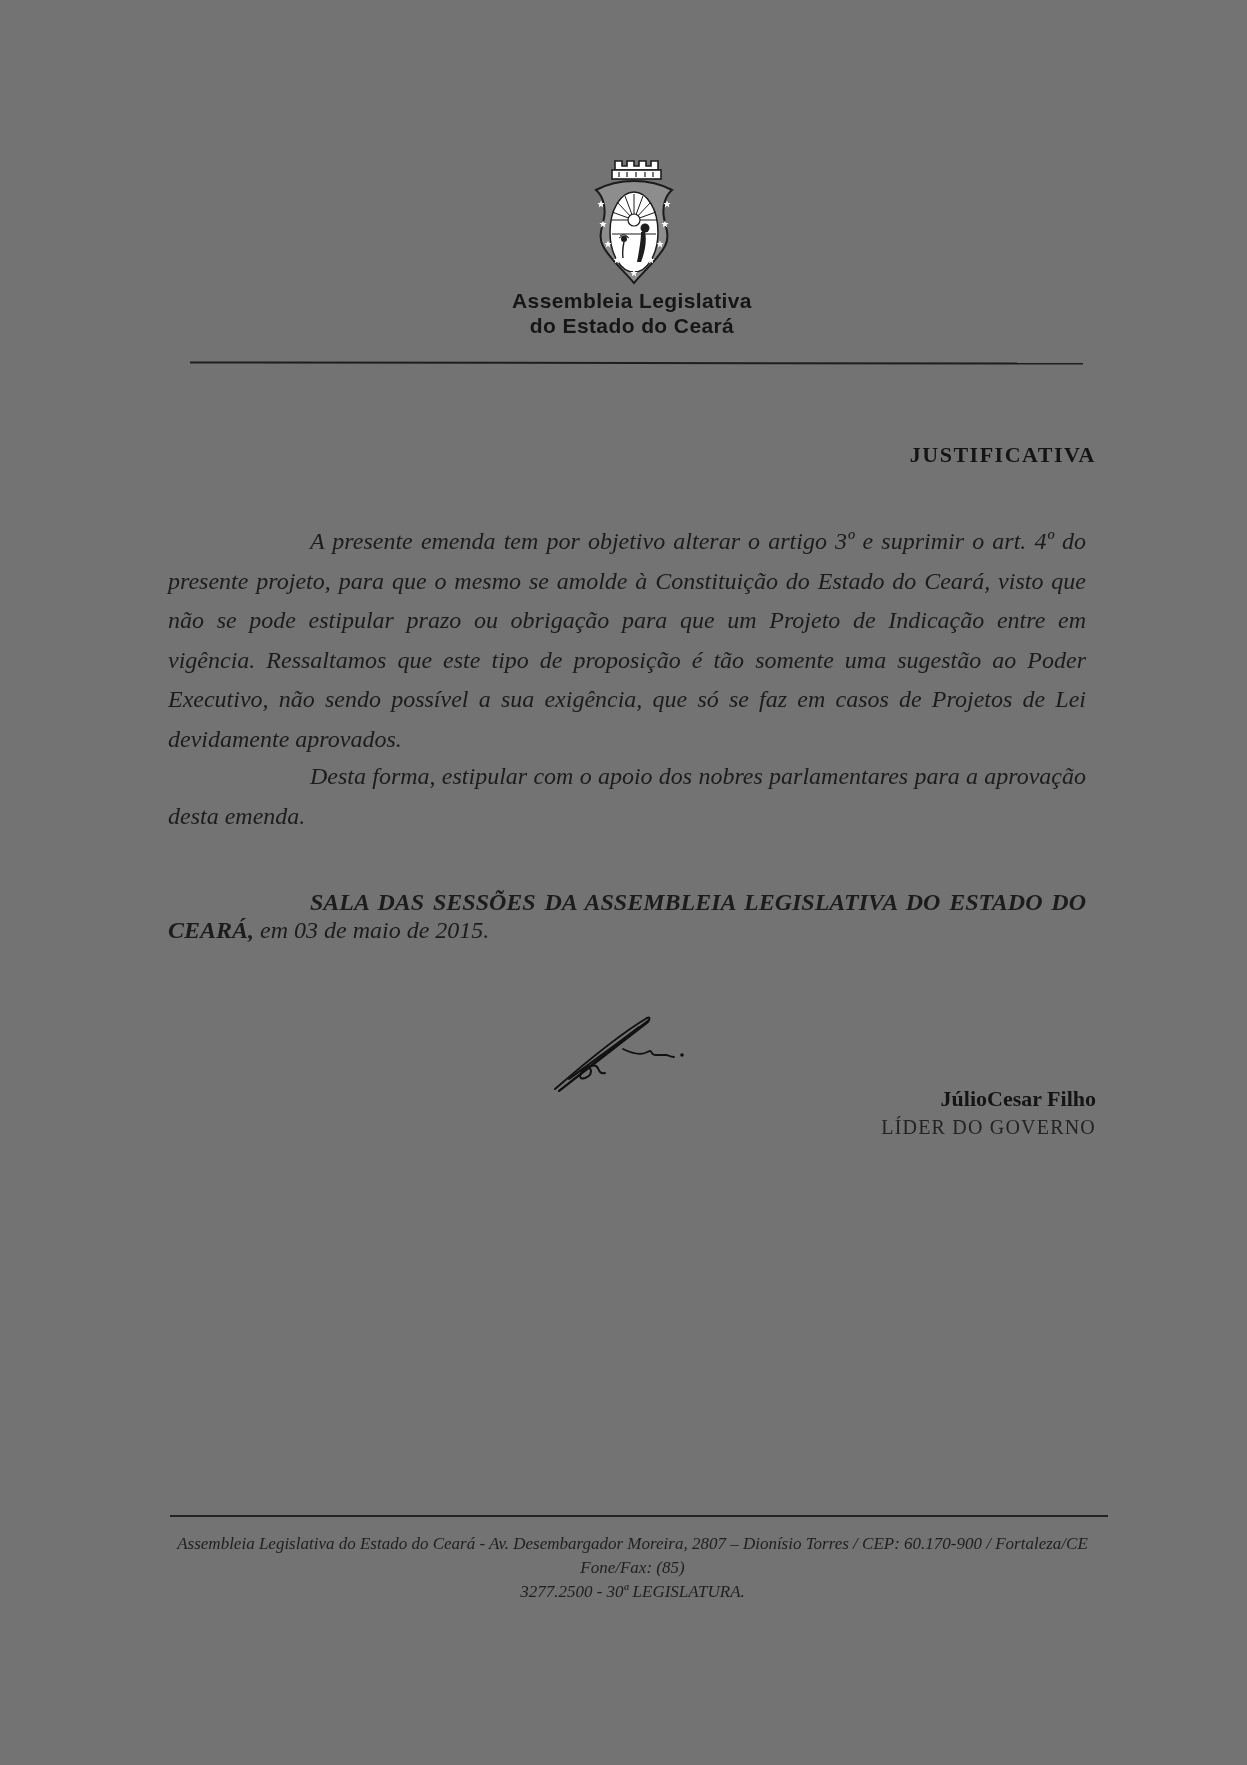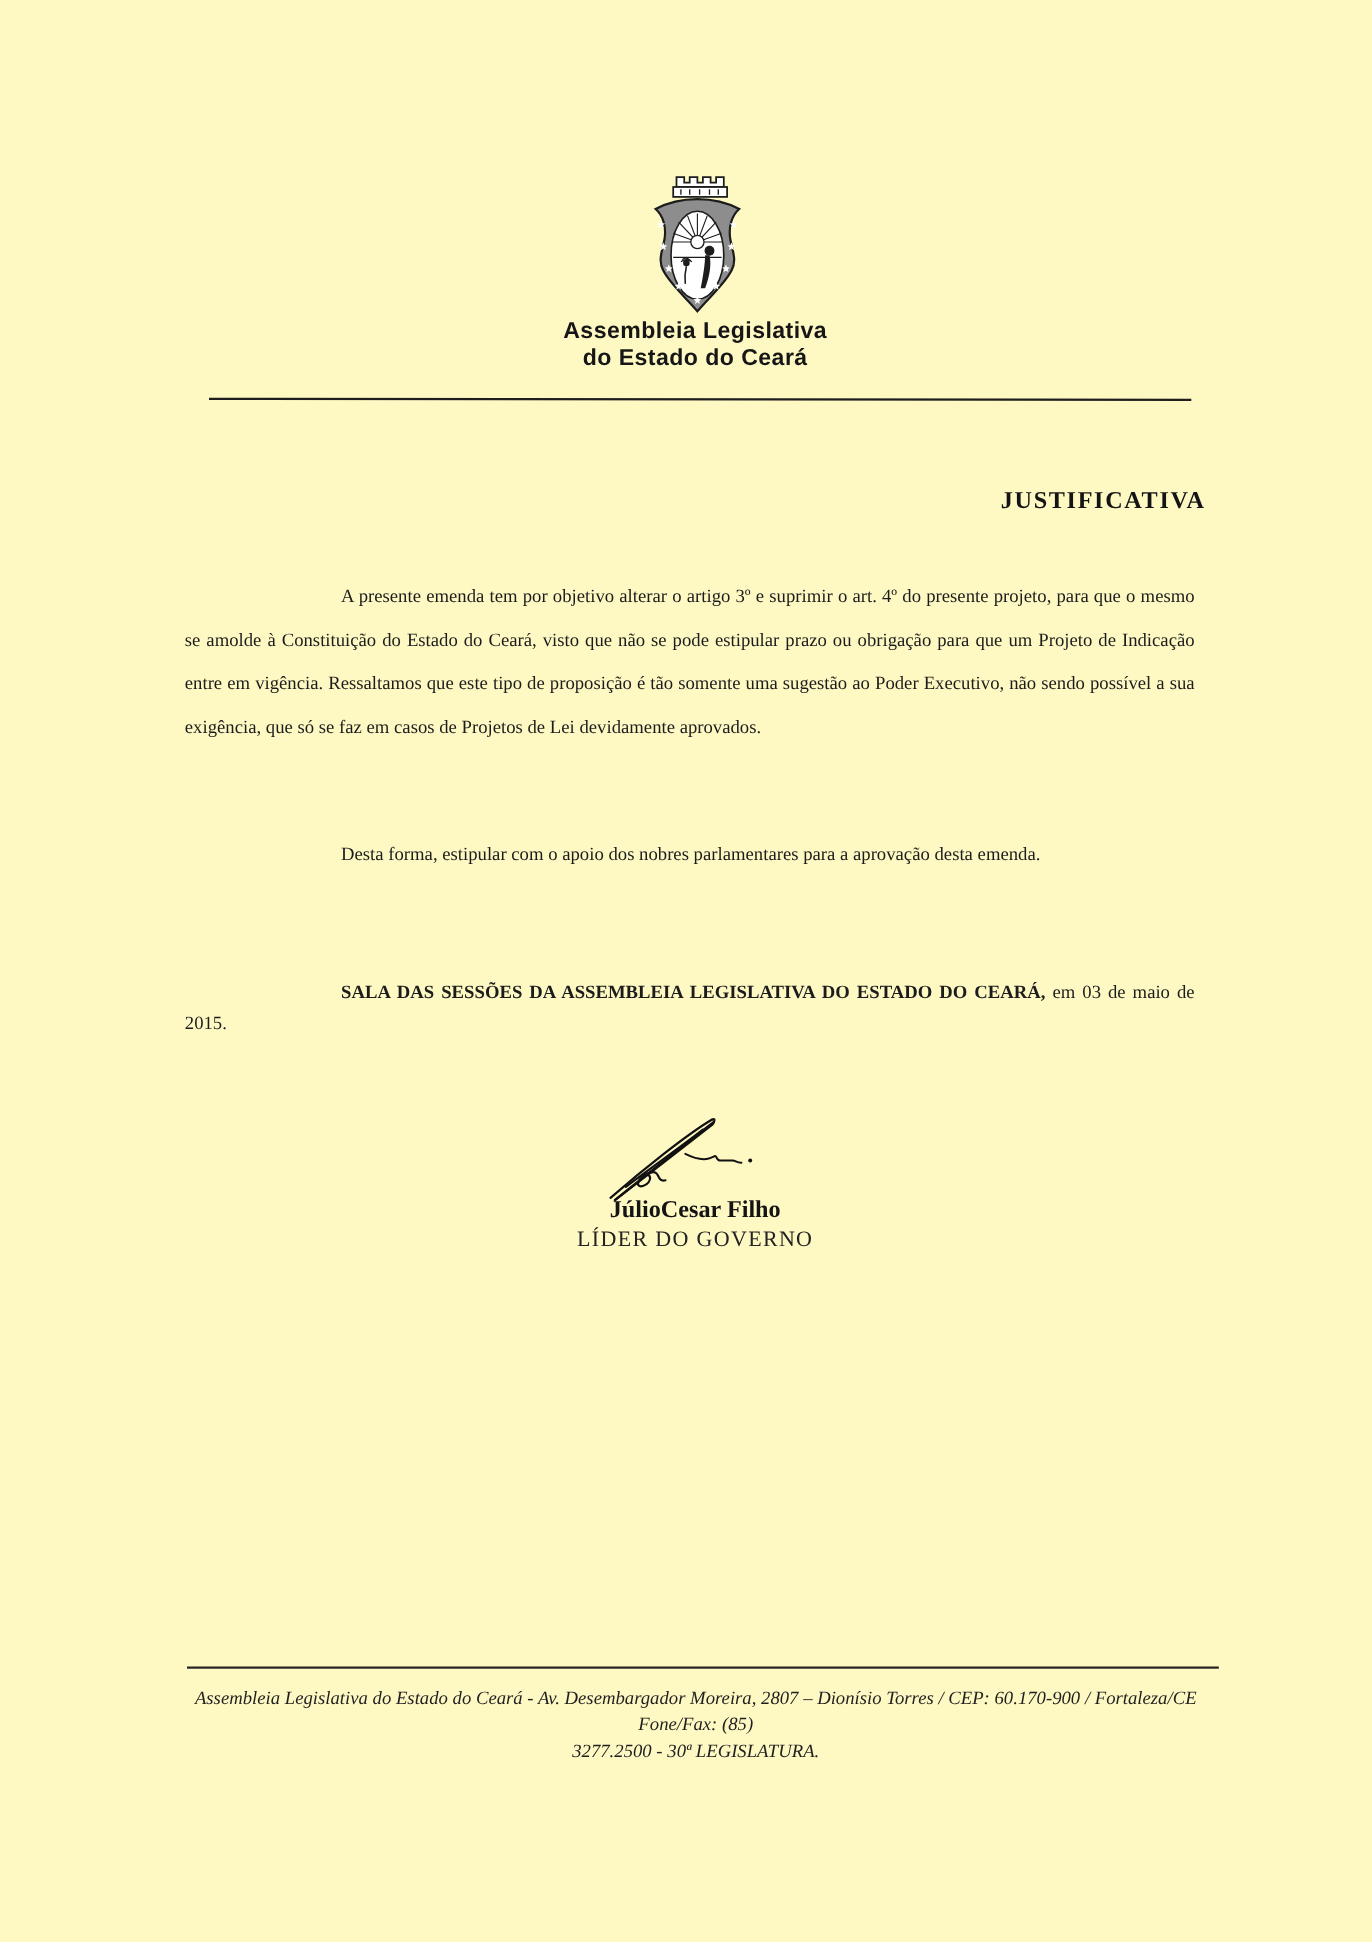--- a/index.html
+++ b/index.html
@@ -1,19 +1,19 @@
 <!DOCTYPE html>
 <html><head>
 <meta charset="utf-8">
 <style>
   html,body{margin:0;padding:0;background:#ffffff;}
   .page{
     position:relative;
     width:1247px;height:1765px;
-    background:#fef9c3;
+    background:#737373;
     font-family:"Liberation Serif", serif;
     color:#1a1a1a;
     overflow:hidden;
   }
   .emblem{position:absolute;left:589px;top:160px;width:90px;height:125px;}
   .org{
     position:absolute;left:168px;top:288px;width:928px;
     text-align:center;
     font-family:"Liberation Sans", sans-serif;
     font-weight:bold;font-size:21px;line-height:25px;
@@ -23,30 +23,31 @@
     position:absolute;left:190px;top:362px;width:893px;height:2px;
     background:#1e1e1e;transform:rotate(0.06deg);
   }
   .doc-title{
     position:absolute;left:168px;top:442px;width:928px;
     text-align:right;font-weight:bold;font-size:22px;
     letter-spacing:1.5px;color:#141414;
   }
   .body-text p{
     position:absolute;left:168px;width:918px;margin:0;
-    font-size:17px;line-height:39.5px;text-align:justify;
+    font-size:24px;line-height:39.5px;text-align:justify;
     color:#1c1c1c;
+    font-style:italic;
   }
   .indent{text-indent:142px;}
   p.sala{line-height:28px;top:888px;}
   .bold{font-weight:bold;}
   .signature{position:absolute;left:545px;top:1005px;width:150px;height:90px;}
   .sig-block{
     position:absolute;left:168px;top:1086px;width:928px;
-    text-align:center;line-height:26px;
+    text-align:right;line-height:26px;
   }
   .sig-name{font-weight:bold;font-size:22px;color:#141414;}
   .sig-role{font-weight:bold;font-size:22px;color:#141414;}
   .sig-title{
     font-family:Liberation Serif, serif;
     font-size:20px;letter-spacing:1.2px;color:#232323;margin-top:2px;
   }
   .footer-rule{
     position:absolute;left:170px;top:1515px;width:938px;height:2px;
     background:#222222;

